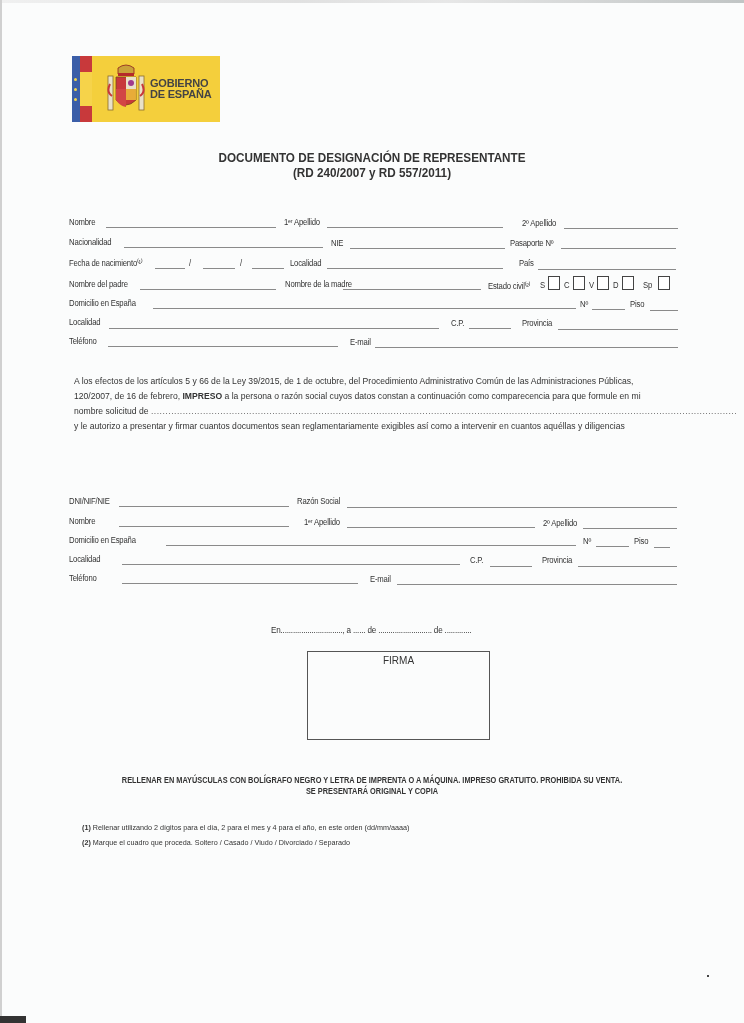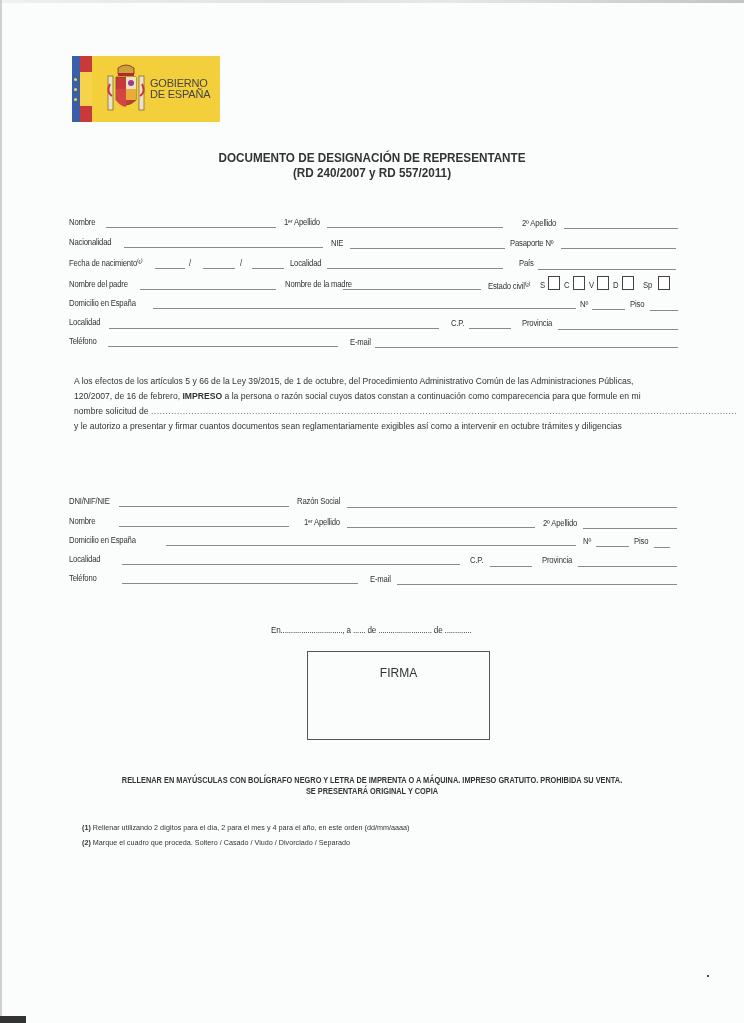--- a/index.html
+++ b/index.html
@@ -7,37 +7,37 @@
   body { position: relative; font-family: "Liberation Sans", sans-serif; color: #2a2a2a; }
   .abs { position: absolute; }
   .lbl { position: absolute; font-size: 8.4px; color: #333; white-space: nowrap; letter-spacing: -0.2px; transform: scaleX(0.92); transform-origin: left center; }
   .ln { position: absolute; height: 0; border-bottom: 1px solid #8a8a8a; }
   .box { position: absolute; width: 12px; height: 14px; border: 1px solid #444; background: #fff; }
   .top-edge { left: 0; top: 0; width: 744px; height: 3px; background: linear-gradient(90deg, #e8e8e8 0%, #cfcfcf 40%, #d9d9d9 60%, #9aa0a0 100%); opacity: .6; }
   .left-edge { left: 0; top: 0; width: 2px; height: 1023px; background: #d0d0d0; }
   .bottom-mark { left: 0; top: 1016px; width: 26px; height: 7px; background: #333; }
 
   
-  .logo { left: 72px; top: 56px; width: 148px; height: 66px; background: #f4cf3c; }
+  .logo { left: 72px; top: 56px; width: 148px; height: 66px; background: #f4cf3c; font-weight: bold; }
   .logo-stripes { left: 0; top: 0; width: 20px; height: 66px; }
   .stripe-blue { position: absolute; left: 0; top: 0; width: 8px; height: 66px; background: #3b5ea8; }
   .stripe-red1 { position: absolute; left: 8px; top: 0; width: 12px; height: 16px; background: #c8393b; }
   .stripe-yellow { position: absolute; left: 8px; top: 16px; width: 12px; height: 34px; background: #f6d34a; }
   .stripe-red2 { position: absolute; left: 8px; top: 50px; width: 12px; height: 16px; background: #c8393b; }
   .star { position: absolute; left: 2px; width: 3px; height: 3px; background: #f4d64a; border-radius: 50%; }
   .logo-text { position: absolute; left: 78px; top: 22px; font-size: 11px; line-height: 11px; color: #444; letter-spacing: -0.2px; }
 
   .title { position: absolute; left: 0; width: 744px; text-align: center; font-weight: bold; color: #333; font-size: 13px; transform: scaleX(0.9); }
 
   .para { position: absolute; left: 74px; width: 608px; font-size: 8.6px; line-height: 15px; color: #333; text-align: justify; }
   .para .line { display: block; white-space: nowrap; }
   .dots { letter-spacing: 0.5px; color: #666; }
 
   .firma { position: absolute; left: 307px; top: 651px; width: 183px; height: 89px; border: 1px solid #555; }
-  .firma-label { position: absolute; left: 0; top: 14px; width: 100%; text-align: center; font-size: 12px; color: #333; }
+  .firma-label { position: absolute; left: 0; top: 3px; width: 100%; text-align: center; font-size: 10px; color: #333; }
 
   .notice { position: absolute; left: 0; width: 744px; text-align: center; font-size: 8.4px; font-weight: bold; color: #333; transform: scaleX(0.88); }
   .foot { position: absolute; left: 82px; font-size: 8px; color: #333; white-space: nowrap; transform: scaleX(0.9); transform-origin: left center; }
 </style>
 </head>
 <body>
 
 <div class="abs top-edge"></div>
 <div class="abs left-edge"></div>
 
@@ -132,21 +132,21 @@
   <span class="lbl" style="left:69px;top:336px">Teléfono</span>
   <div class="ln" style="left:108px;top:346px;width:230px"></div>
   <span class="lbl" style="left:350px;top:337px">E-mail</span>
   <div class="ln" style="left:375px;top:347px;width:303px"></div>
 </div>
 
 <div class="para" style="top:374px">
   <span class="line">A los efectos de los artículos 5 y 66 de la Ley 39/2015, de 1 de octubre, del Procedimiento Administrativo Común de las Administraciones Públicas,</span>
   <span class="line"><span>120/2007, de 16 de febrero, </span><b>IMPRESO</b><span> a la persona o razón social cuyos datos constan a continuación como comparecencia para que formule en mi</span></span>
   <span class="line"><span>nombre solicitud   de</span> <span class="dots">...........................................................................................................................................................................................................</span></span>
-  <span class="line">y le autorizo a presentar y firmar cuantos documentos sean reglamentariamente exigibles así como a intervenir en octubre trámites y diligencias</span>
+  <span class="line">y le autorizo a presentar y firmar cuantos documentos sean reglamentariamente exigibles así como a intervenir en cuantos aquéllas y diligencias</span>
 </div>
 
 <div>
   <span class="lbl" style="left:69px;top:496px">DNI/NIF/NIE</span>
   <div class="ln" style="left:119px;top:506px;width:170px"></div>
   <span class="lbl" style="left:297px;top:496px">Razón Social</span>
   <div class="ln" style="left:347px;top:507px;width:330px"></div>
 
   <span class="lbl" style="left:69px;top:516px">Nombre</span>
   <div class="ln" style="left:119px;top:526px;width:170px"></div>

